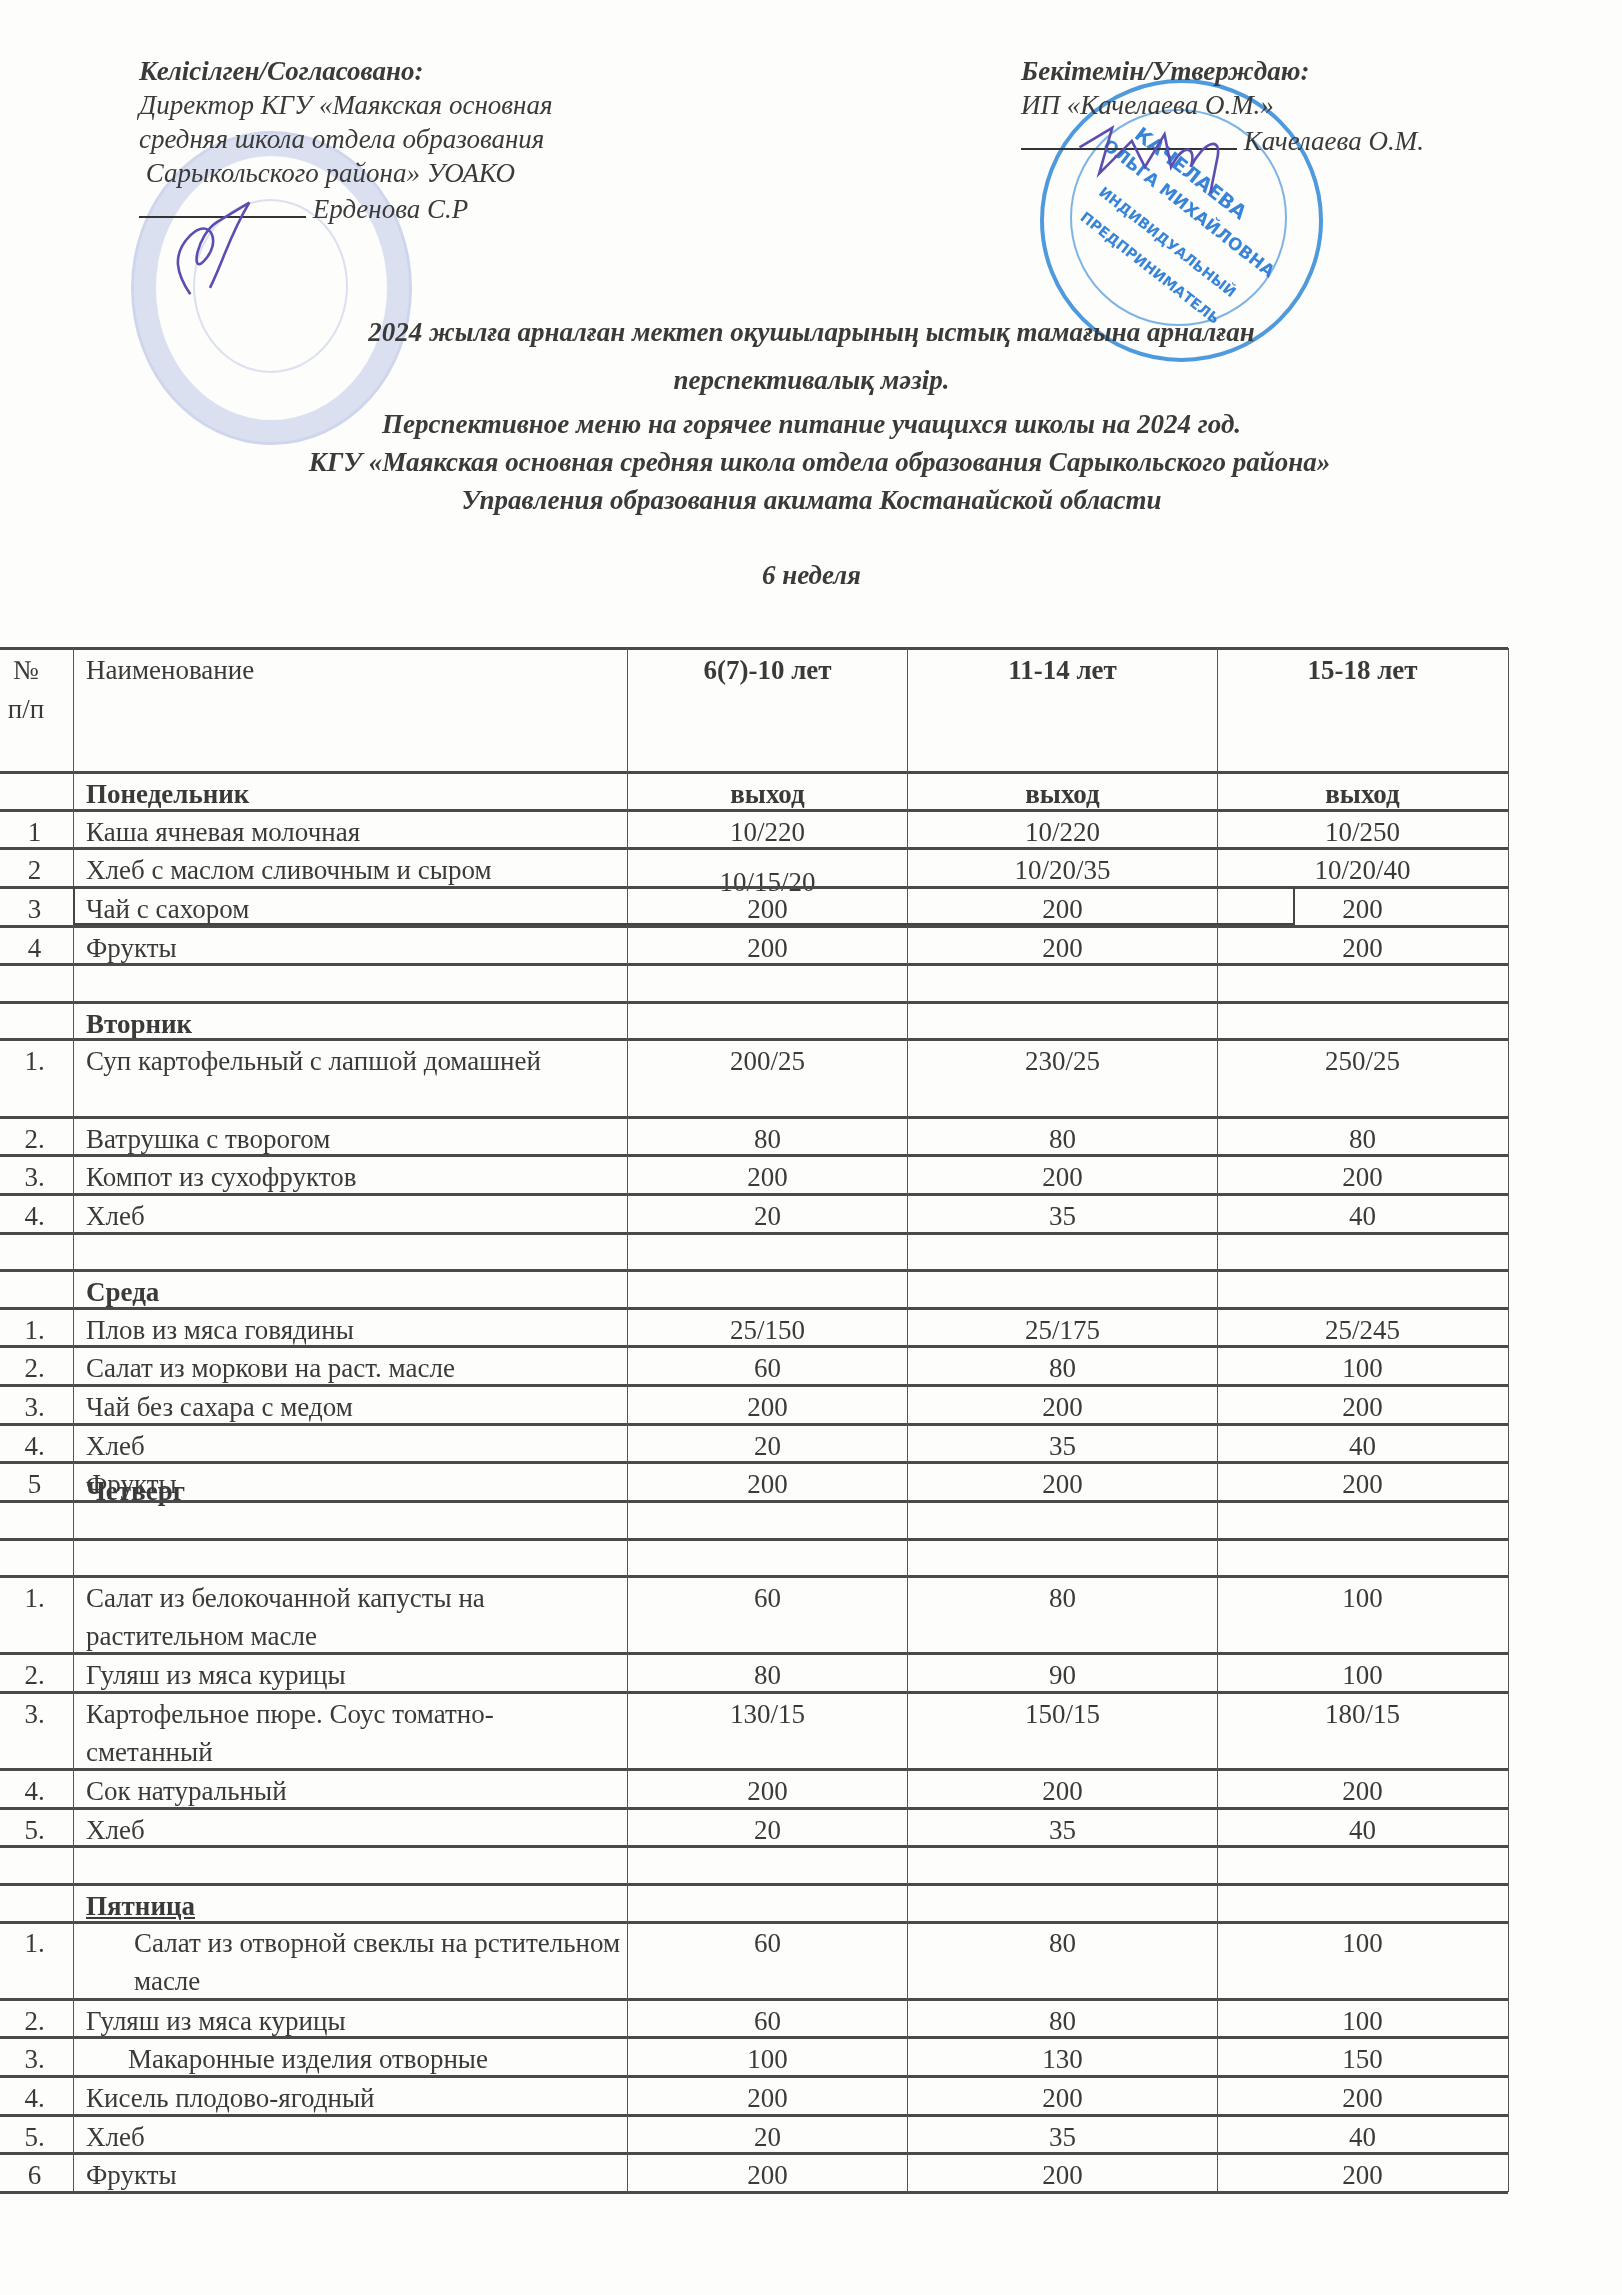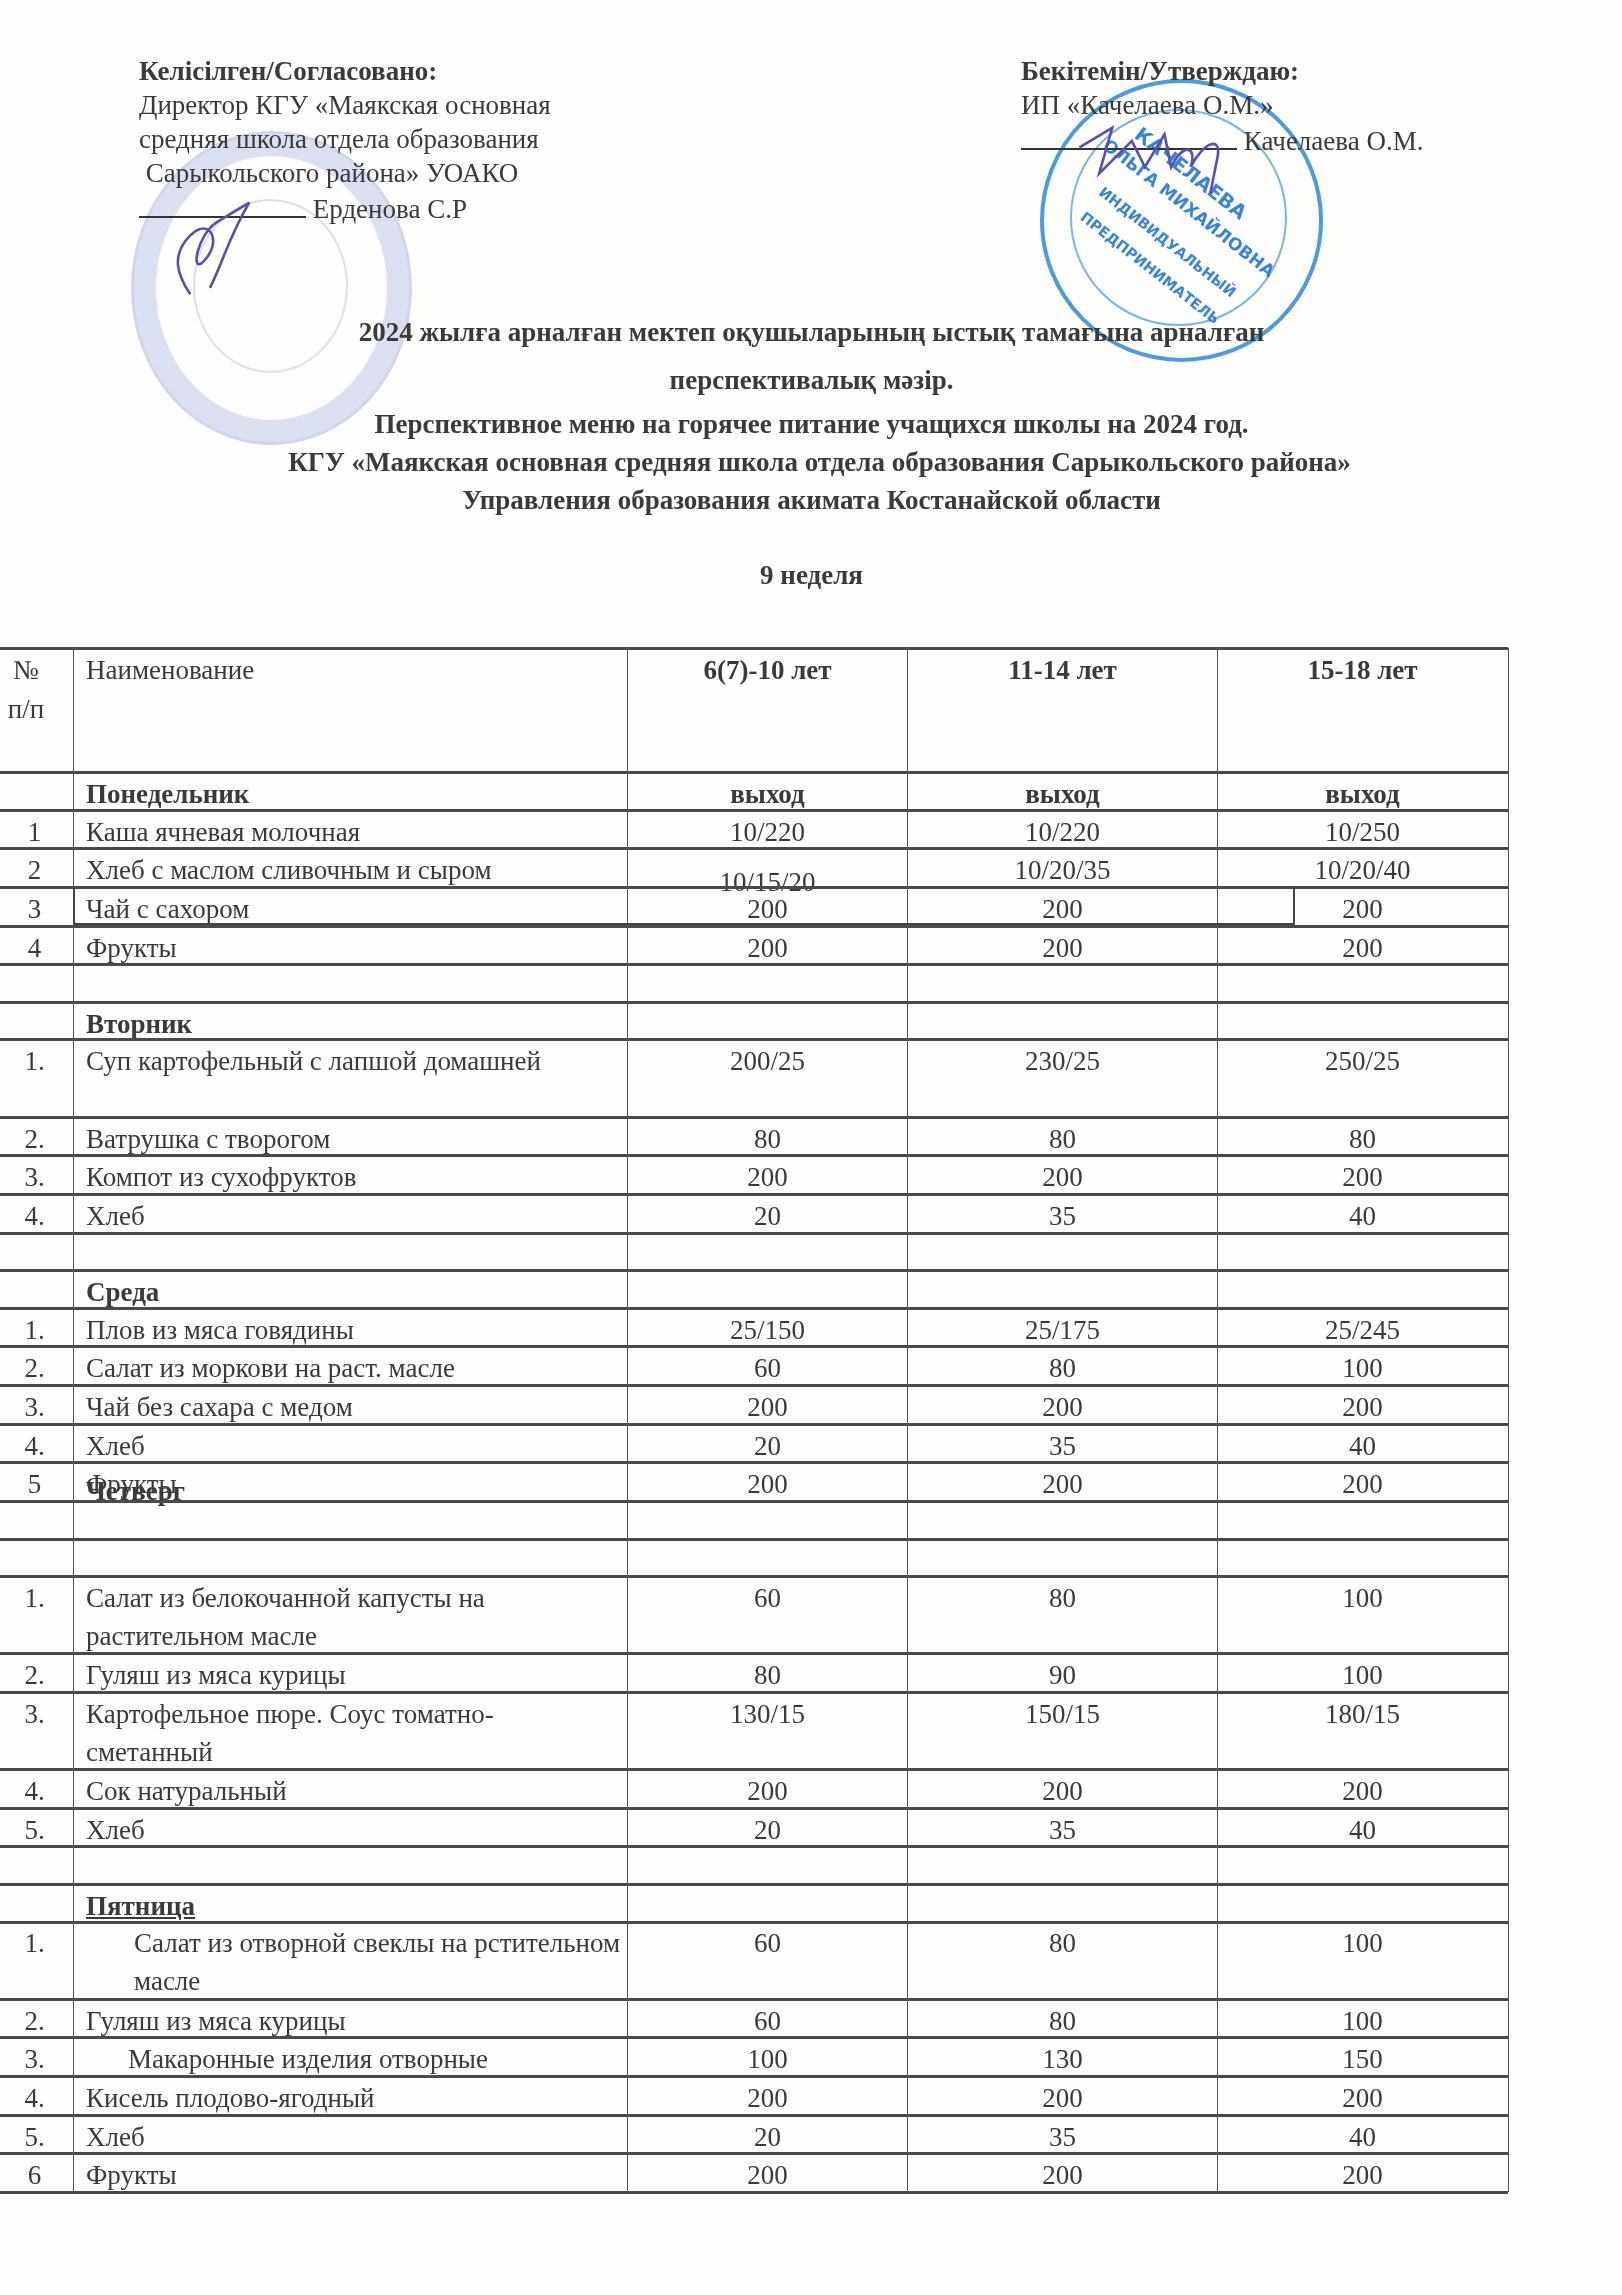--- a/index.html
+++ b/index.html
@@ -2,21 +2,21 @@
 <html style="font-size:10.5px"><head>
 <meta charset="utf-8">
 <style>
   html, body { margin: 0; padding: 0; }
   body {
     width: 1623px; height: 2295px; position: relative; overflow: hidden;
     background: #fdfdfb;
     font-family: "Liberation Serif", "DejaVu Serif", serif;
     color: #3a3a3a;
   }
-  .abs { position: absolute; }
+  .abs { position: absolute; font-style: italic; }
   .hdr { font-size: 27px; line-height: 34px; white-space: nowrap; }
   .hdr .bold { font-weight: bold; }
   .sigline { display: inline-block; border-bottom: 2px solid #333; vertical-align: baseline; }
   .title { left: 0; width: 1623px; text-align: center; font-weight: bold; font-size: 27px; line-height: 34px; white-space: nowrap; }
 
   
   .stamp { position: absolute; border-radius: 50%; }
   .stamp-left {
     left: 131px; top: 131px; width: 275px; height: 308px;
     border: 3.9px solid rgba(120,140,210,0.35);
@@ -74,21 +74,21 @@
 </div>
 <svg class="sig" style="left:1073px;top:121px;" width="170" height="79" viewBox="0 0 260 120">
   <path d="M10 40 L60 10 L40 80 L90 30 L110 70 L140 20 L150 70 C170 30 190 40 180 70 C200 30 230 20 220 60 L210 110" fill="none" stroke="#5a4fb0" stroke-width="4"></path>
 </svg>
 
 <div class="abs title" style="top:315px;">2024 жылға арналған мектеп оқушыларының ыстық тамағына арналған</div>
 <div class="abs title" style="top:363px;">перспективалық мәзір.</div>
 <div class="abs title" style="top:407px;">Перспективное меню на горячее питание учащихся школы на 2024 год.</div>
 <div class="abs title" style="top:445px;padding-left:8px;">КГУ «Маякская основная средняя  школа отдела образования Сарыкольского района»</div>
 <div class="abs title" style="top:483px;">Управления образования акимата Костанайской области</div>
-<div class="abs title" style="top:558px;">9 неделя</div>
+<div class="abs title" style="top:558px;">6 неделя</div>
 
 <div id="menu-table">
     <div class="cell c-num" style="top: 651px; white-space: normal; width: 39px; left: 6.5px; line-height: 39px;">№ п/п</div>
     <div class="cell c-name" style="top: 651px;">Наименование</div>
     <div class="cell c-a bold" style="top: 651px;">6(7)-10 лет</div>
     <div class="cell c-b bold" style="top: 651px;">11-14 лет</div>
     <div class="cell c-c bold" style="top: 651px;">15-18 лет</div>
     <div class="cell c-name bold" style="top: 775px;">Понедельник</div>
     <div class="cell c-a bold" style="top: 775px;">выход</div>
     <div class="cell c-b bold" style="top: 775px;">выход</div>

